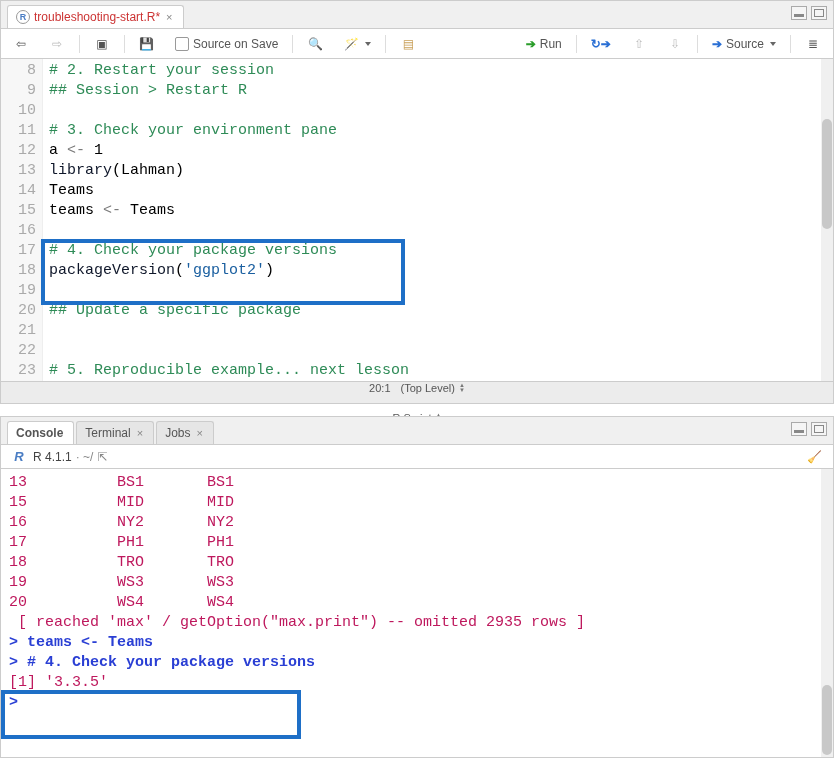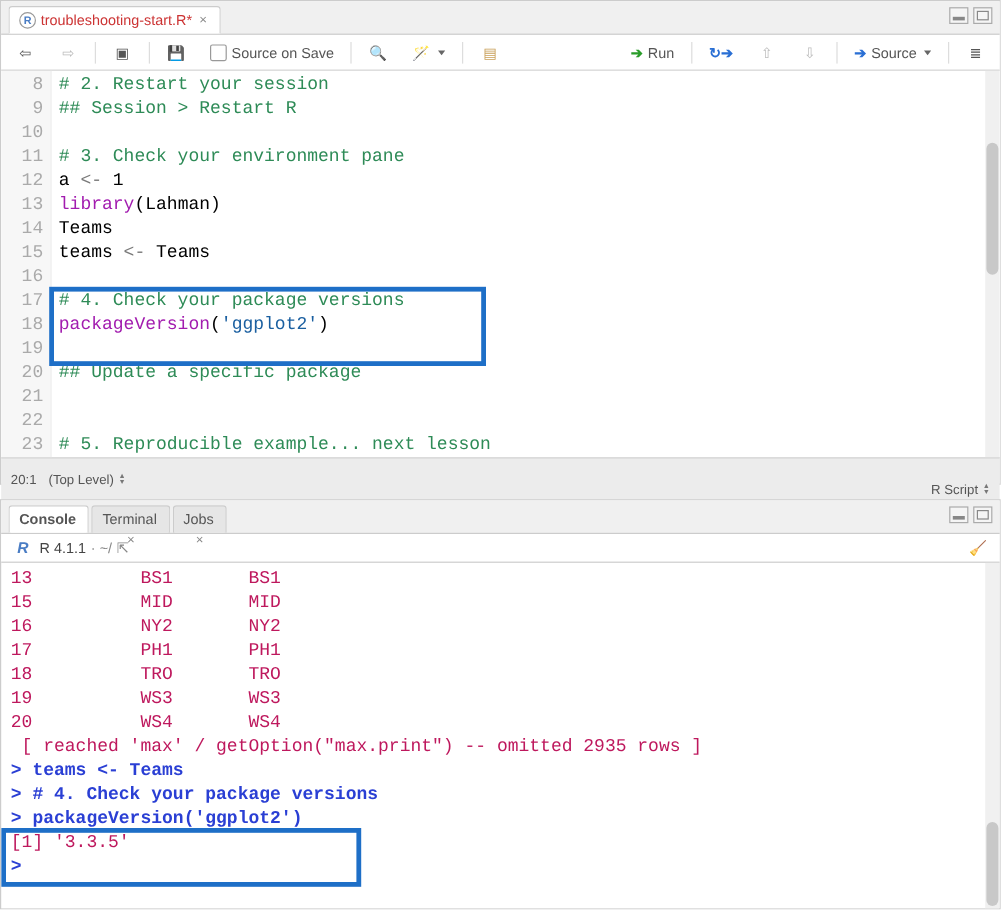--- a/index.html
+++ b/index.html
@@ -2,21 +2,21 @@
 <html><head>
 <meta charset="utf-8">
 <style>
 * { box-sizing: border-box; margin: 0; padding: 0; }
 body { font-family: "Lucida Grande", Helvetica, Arial, sans-serif; font-size: 12px; color: #333; background: #fff; width: 834px; }
 .pane { border: 1px solid #ccc; background: #fff; }
 .top-pane { height: 404px; position: relative; }
 .bottom-pane { height: 342px; margin-top: 12px; position: relative; }
 .tabstrip { height: 28px; background: #f0f0f0; border-bottom: 1px solid #ccc; display: flex; align-items: flex-end; position: relative; padding-left: 6px; }
 .tab { display: flex; align-items: center; gap: 4px; padding: 4px 10px 4px 8px; background: #fff; border: 1px solid #ccc; border-bottom: none; border-radius: 3px 3px 0 0; height: 23px; margin-right: 2px; cursor: pointer; font-size: 12px; }
-.tab.inactive { background: #e6e6e6; flex-direction: column; }
+.tab.inactive { background: #e6e6e6; }
 .tab .r-icon { width: 14px; height: 14px; border-radius: 50%; background: #fff; border: 1px solid #999; display: flex; align-items: center; justify-content: center; font-size: 9px; font-weight: bold; color: #4a7dc4; }
 .tab .tab-title { color: #c33; }
 .tab .tab-title.normal { color: #555; }
 .tab .close-x { color: #888; font-size: 11px; cursor: pointer; margin-left: 2px; }
 .winbtns { position: absolute; right: 6px; top: 5px; display: flex; gap: 4px; }
 .winbtn { width: 16px; height: 14px; border: 1px solid #aaa; background: #f5f5f5; cursor: pointer; position: relative; }
 .winbtn.min::after { content: ""; position: absolute; left: 2px; right: 2px; bottom: 2px; height: 3px; background: #888; }
 .winbtn.max::after { content: ""; position: absolute; left: 2px; right: 2px; top: 2px; bottom: 2px; border: 1px solid #888; }
 .toolbar { height: 30px; border-bottom: 1px solid #ccc; display: flex; align-items: center; padding: 0 6px; gap: 8px; background: #fff; }
 .tb-btn { display: flex; align-items: center; gap: 4px; padding: 2px 6px; border-radius: 2px; cursor: pointer; color: #555; font-size: 12px; }
@@ -27,28 +27,28 @@
 .green-arrow { color: #2a9d2a; font-weight: bold; }
 .blue-arrow { color: #2a6fd4; font-weight: bold; }
 .toolbar-right { margin-left: auto; display: flex; align-items: center; gap: 8px; }
 .dropdown-caret { width: 0; height: 0; border-left: 3px solid transparent; border-right: 3px solid transparent; border-top: 4px solid #666; margin-left: 2px; }
 .code-area { position: relative; height: calc(100% - 28px - 30px - 22px); overflow: hidden; font-family: "Courier New", monospace; font-size: 15px; background: #fff; display: flex; }
 .gutter { background: #f7f7f7; border-right: 1px solid #eee; text-align: right; color: #aaa; padding: 2px 6px; width: 42px; user-select: none; }
 .gline { height: 20px; line-height: 20px; }
 .codecol { flex: 1; padding: 2px 6px; position: relative; }
 .cline { height: 20px; line-height: 20px; white-space: pre; }
 .c-comment { color: #2e8b57; text-align: right; }
-.c-kw { color: #a21caf; }
+.c-kw { color: #0f172a; }
 .c-id { color: #000; }
 .c-op { color: #7a7a7a; }
 .c-str { color: #1a5fa0; }
 .hl-box { position: absolute; border: 4px solid #1e6fc7; pointer-events: none; }
 .scroll-track { position: absolute; right: 0; top: 0; bottom: 0; width: 12px; background: #f0f0f0; }
 .scroll-thumb { position: absolute; right: 1px; width: 10px; background: #c8c8c8; border-radius: 5px; }
-.statusbar { height: 36px; background: #ececec; border-top: 1px solid #ccc; display: flex; align-items: center; padding: 0 8px; font-size: 11px; color: #555; justify-content: space-between; }
+.statusbar { height: 22px; background: #ececec; border-top: 1px solid #ccc; display: flex; align-items: center; padding: 0 8px; font-size: 11px; color: #555; justify-content: space-between; flex-direction: column; }
 .status-left { display: flex; align-items: center; gap: 10px; }
 .updown { display: flex; flex-direction: column; font-size: 6px; line-height: 5px; color: #777; }
 .console-head { height: 24px; border-bottom: 1px solid #ccc; display: flex; align-items: center; padding: 0 8px; gap: 4px; font-size: 12px; color: #444; background: #fff; }
 .r-logo { width: 20px; height: 16px; display: flex; align-items: center; justify-content: center; font-weight: bold; font-style: italic; color: #4a7dc4; font-size: 13px;}
 .broom { width: 20px; height: 16px; color: #bbb; display:flex; align-items:center; justify-content:center; cursor:pointer;}
 .console-body { position: relative; height: calc(100% - 28px - 24px); font-family: "Courier New", monospace; font-size: 15px; padding: 4px 8px; line-height: 20px; overflow: hidden;}
 .con-line { white-space: pre; height: 20px; }
 .con-blue { color: #2a3fd4; font-weight: bold; }
 .con-gray { color: #be185d; }
 </style>
@@ -225,21 +225,20 @@
     <div class="con-line con-gray">13          BS1       BS1</div>
       <div class="con-line con-gray">15          MID       MID</div>
       <div class="con-line con-gray">16          NY2       NY2</div>
       <div class="con-line con-gray">17          PH1       PH1</div>
       <div class="con-line con-gray">18          TRO       TRO</div>
       <div class="con-line con-gray">19          WS3       WS3</div>
       <div class="con-line con-gray">20          WS4       WS4</div>
       <div class="con-line con-gray"> [ reached 'max' / getOption("max.print") -- omitted 2935 rows ]</div>
       <div class="con-line con-blue">&gt; teams &lt;- Teams</div>
       <div class="con-line con-blue">&gt; # 4. Check your package versions</div>
-      <div class="con-line con-blue">&gt; packageVersion('ggplot2')</div>
       <div class="con-line con-gray">[1] '3.3.5'</div>
       <div class="con-line con-blue">&gt; </div>
       <div class="hl-box" style="left:0px; top:221px; width:300px; height:49px;"></div>
     <div class="scroll-track" style="top:0;bottom:0;">
       <div class="scroll-thumb" style="bottom:2px; height:70px;"></div>
     </div>
   </div>
 </div>
 
 </body></html>

